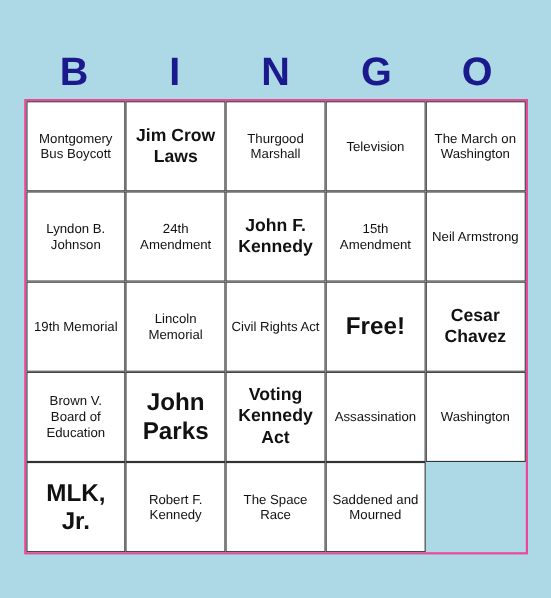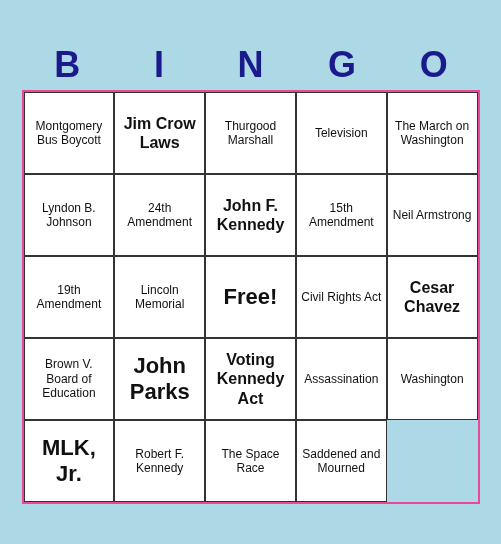--- a/index.html
+++ b/index.html
@@ -86,24 +86,24 @@
     <div class="bingo-cell">Thurgood Marshall</div>
     <div class="bingo-cell">Television</div>
     <div class="bingo-cell">The March on Washington</div>
 
     <div class="bingo-cell">Lyndon B. Johnson</div>
     <div class="bingo-cell">24th Amendment</div>
     <div class="bingo-cell medium-text">John F. Kennedy</div>
     <div class="bingo-cell">15th Amendment</div>
     <div class="bingo-cell">Neil Armstrong</div>
 
-    <div class="bingo-cell">19th Amendment</div>
+    <div class="bingo-cell">19th Memorial</div>
     <div class="bingo-cell">Lincoln Memorial</div>
+    <div class="bingo-cell">Civil Rights Act</div>
     <div class="bingo-cell free">Free!</div>
-    <div class="bingo-cell">Civil Rights Act</div>
     <div class="bingo-cell medium-text">Cesar Chavez</div>
 
     <div class="bingo-cell">Brown V. Board of Education</div>
     <div class="bingo-cell large-text">John Parks</div>
     <div class="bingo-cell medium-text">Voting Kennedy Act</div>
     <div class="bingo-cell">Assassination</div>
     <div class="bingo-cell">Washington</div>
 
     <div class="bingo-cell large-text">MLK, Jr.</div>
     <div class="bingo-cell">Robert F. Kennedy</div>

